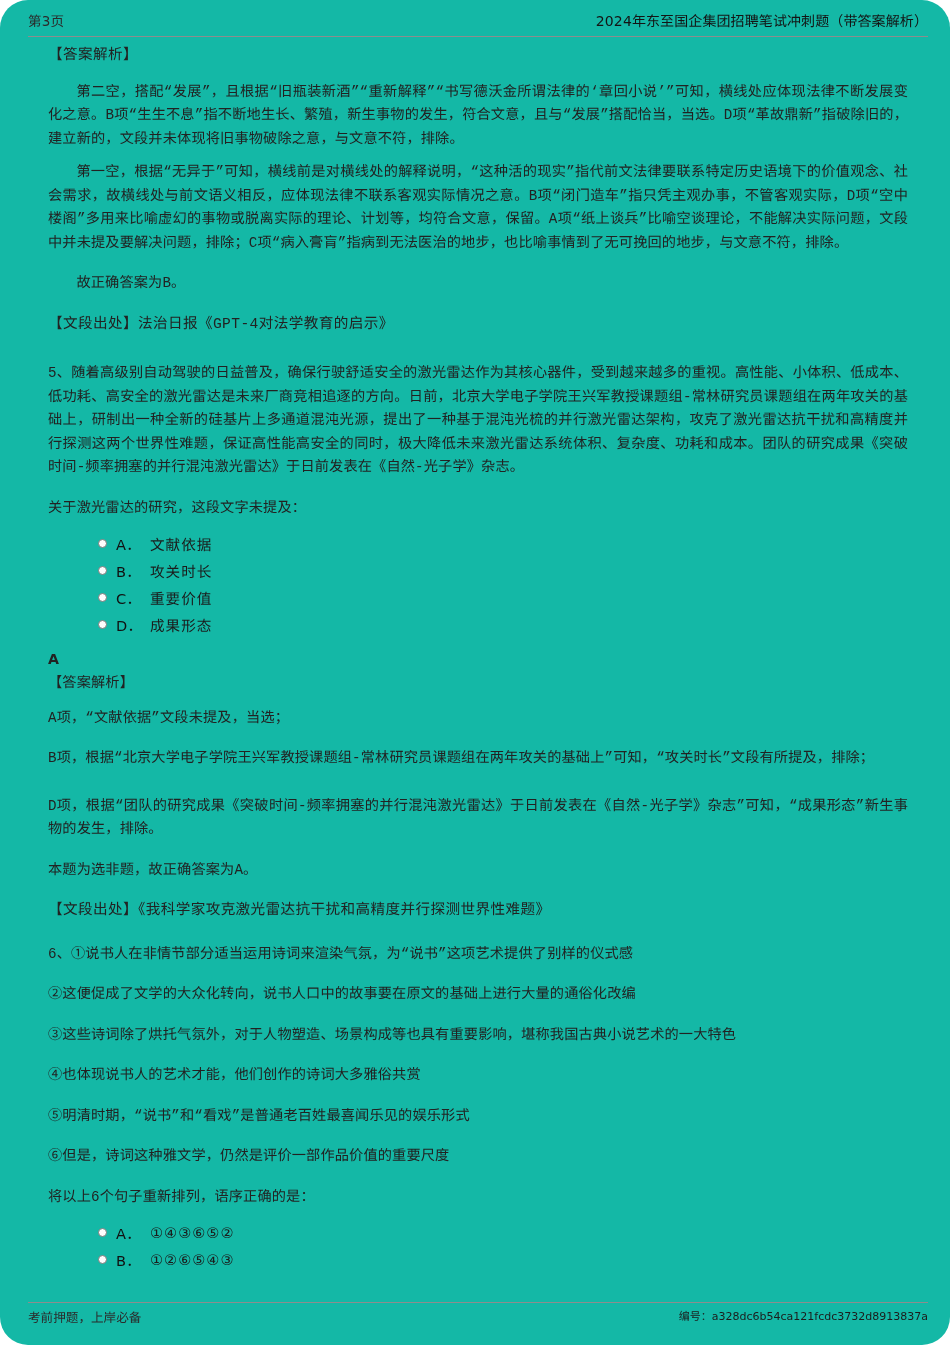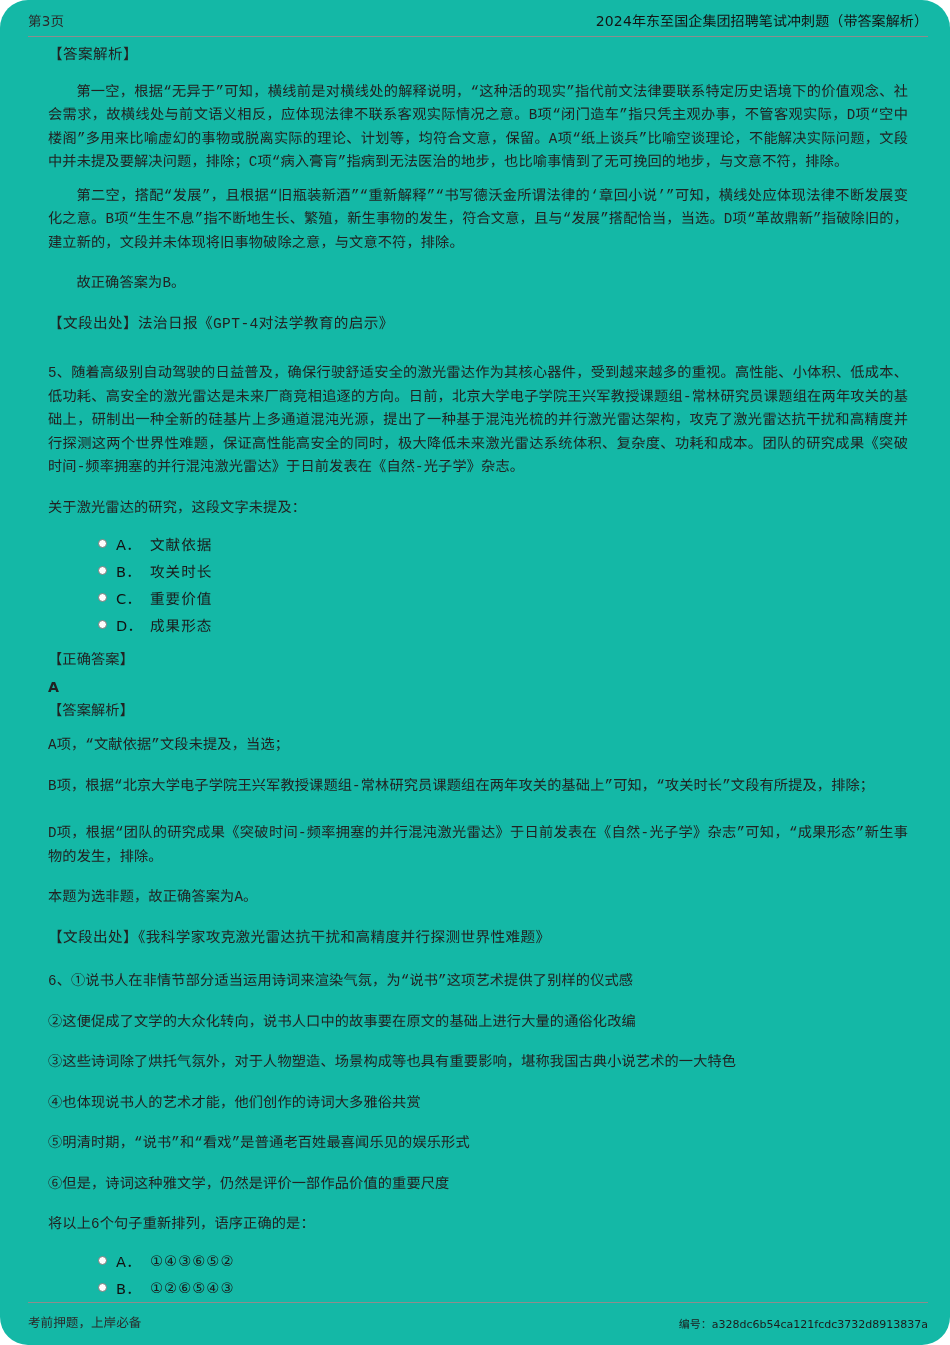--- a/index.html
+++ b/index.html
@@ -124,21 +124,21 @@
 
   
   .page-footer {
     position: absolute;
     left: 28px;
     right: 22px;
     bottom: 14px;
     height: 24px;
     border-top: 1px solid #8d8d8d;
     display: flex;
-    align-items: flex-end;
+    align-items: flex-start;
     justify-content: space-between;
     padding-top: 4px;
   }
   .footer-left {
     font-size: 12.6px;
     color: #2b2b2b;
     white-space: nowrap;
   }
   .footer-right {
     font-size: 11px;
@@ -152,22 +152,22 @@
 <div class="page">
 
   <div class="page-header">
     <div class="header-left">第3页</div>
     <div class="header-right">2024年东至国企集团招聘笔试冲刺题（带答案解析）</div>
   </div>
 
   <div class="content">
 
     <p class="blk label">【答案解析】</p>
+    <p class="blk indent2">第二空，搭配“发展”，且根据“旧瓶装新酒”“重新解释”“书写德沃金所谓法律的‘章回小说’”可知，横线处应体现法律不断发展变化之意。B项“生生不息”指不断地生长、繁殖，新生事物的发生，符合文意，且与“发展”搭配恰当，当选。D项“革故鼎新”指破除旧的，建立新的，文段并未体现将旧事物破除之意，与文意不符，排除。</p>
     <p class="blk indent2">第一空，根据“无异于”可知，横线前是对横线处的解释说明，“这种活的现实”指代前文法律要联系特定历史语境下的价值观念、社会需求，故横线处与前文语义相反，应体现法律不联系客观实际情况之意。B项“闭门造车”指只凭主观办事，不管客观实际，D项“空中楼阁”多用来比喻虚幻的事物或脱离实际的理论、计划等，均符合文意，保留。A项“纸上谈兵”比喻空谈理论，不能解决实际问题，文段中并未提及要解决问题，排除；C项“病入膏肓”指病到无法医治的地步，也比喻事情到了无可挽回的地步，与文意不符，排除。</p>
-    <p class="blk indent2">第二空，搭配“发展”，且根据“旧瓶装新酒”“重新解释”“书写德沃金所谓法律的‘章回小说’”可知，横线处应体现法律不断发展变化之意。B项“生生不息”指不断地生长、繁殖，新生事物的发生，符合文意，且与“发展”搭配恰当，当选。D项“革故鼎新”指破除旧的，建立新的，文段并未体现将旧事物破除之意，与文意不符，排除。</p>
     <div class="gap-sm"></div>
     <p class="blk indent2">故正确答案为B。</p>
     <div class="gap-sm"></div>
     <p class="blk label">【文段出处】法治日报《GPT-4对法学教育的启示》</p>
 
     <div class="gap-md"></div>
 
     <p class="blk">5、随着高级别自动驾驶的日益普及，确保行驶舒适安全的激光雷达作为其核心器件，受到越来越多的重视。高性能、小体积、低成本、低功耗、高安全的激光雷达是未来厂商竞相追逐的方向。日前，北京大学电子学院王兴军教授课题组-常林研究员课题组在两年攻关的基础上，研制出一种全新的硅基片上多通道混沌光源，提出了一种基于混沌光梳的并行激光雷达架构，攻克了激光雷达抗干扰和高精度并行探测这两个世界性难题，保证高性能高安全的同时，极大降低未来激光雷达系统体积、复杂度、功耗和成本。团队的研究成果《突破时间-频率拥塞的并行混沌激光雷达》于日前发表在《自然-光子学》杂志。</p>
     <div class="gap-sm"></div>
     <p class="blk">关于激光雷达的研究，这段文字未提及：</p>
@@ -189,21 +189,20 @@
         <span class="opt-text">重要价值</span>
       </li>
       <li class="option-row">
         <span class="radio"></span>
         <span class="opt-key">D．</span>
         <span class="opt-text">成果形态</span>
       </li>
     </ul>
 
     <div class="gap-sm"></div>
-    <p class="blk tight">【正确答案】</p>
     <p class="answer-letter">A</p>
     <p class="blk tight">【答案解析】</p>
     <div class="gap-sm"></div>
     <p class="blk">A项，“文献依据”文段未提及，当选；</p>
     <div class="gap-sm"></div>
     <p class="blk">B项，根据“北京大学电子学院王兴军教授课题组-常林研究员课题组在两年攻关的基础上”可知，“攻关时长”文段有所提及，排除；</p>
     <div class="gap-sm"></div>
     <div class="gap-sm"></div>
     <p class="blk">D项，根据“团队的研究成果《突破时间-频率拥塞的并行混沌激光雷达》于日前发表在《自然-光子学》杂志”可知，“成果形态”新生事物的发生，排除。</p>
     <div class="gap-sm"></div>

